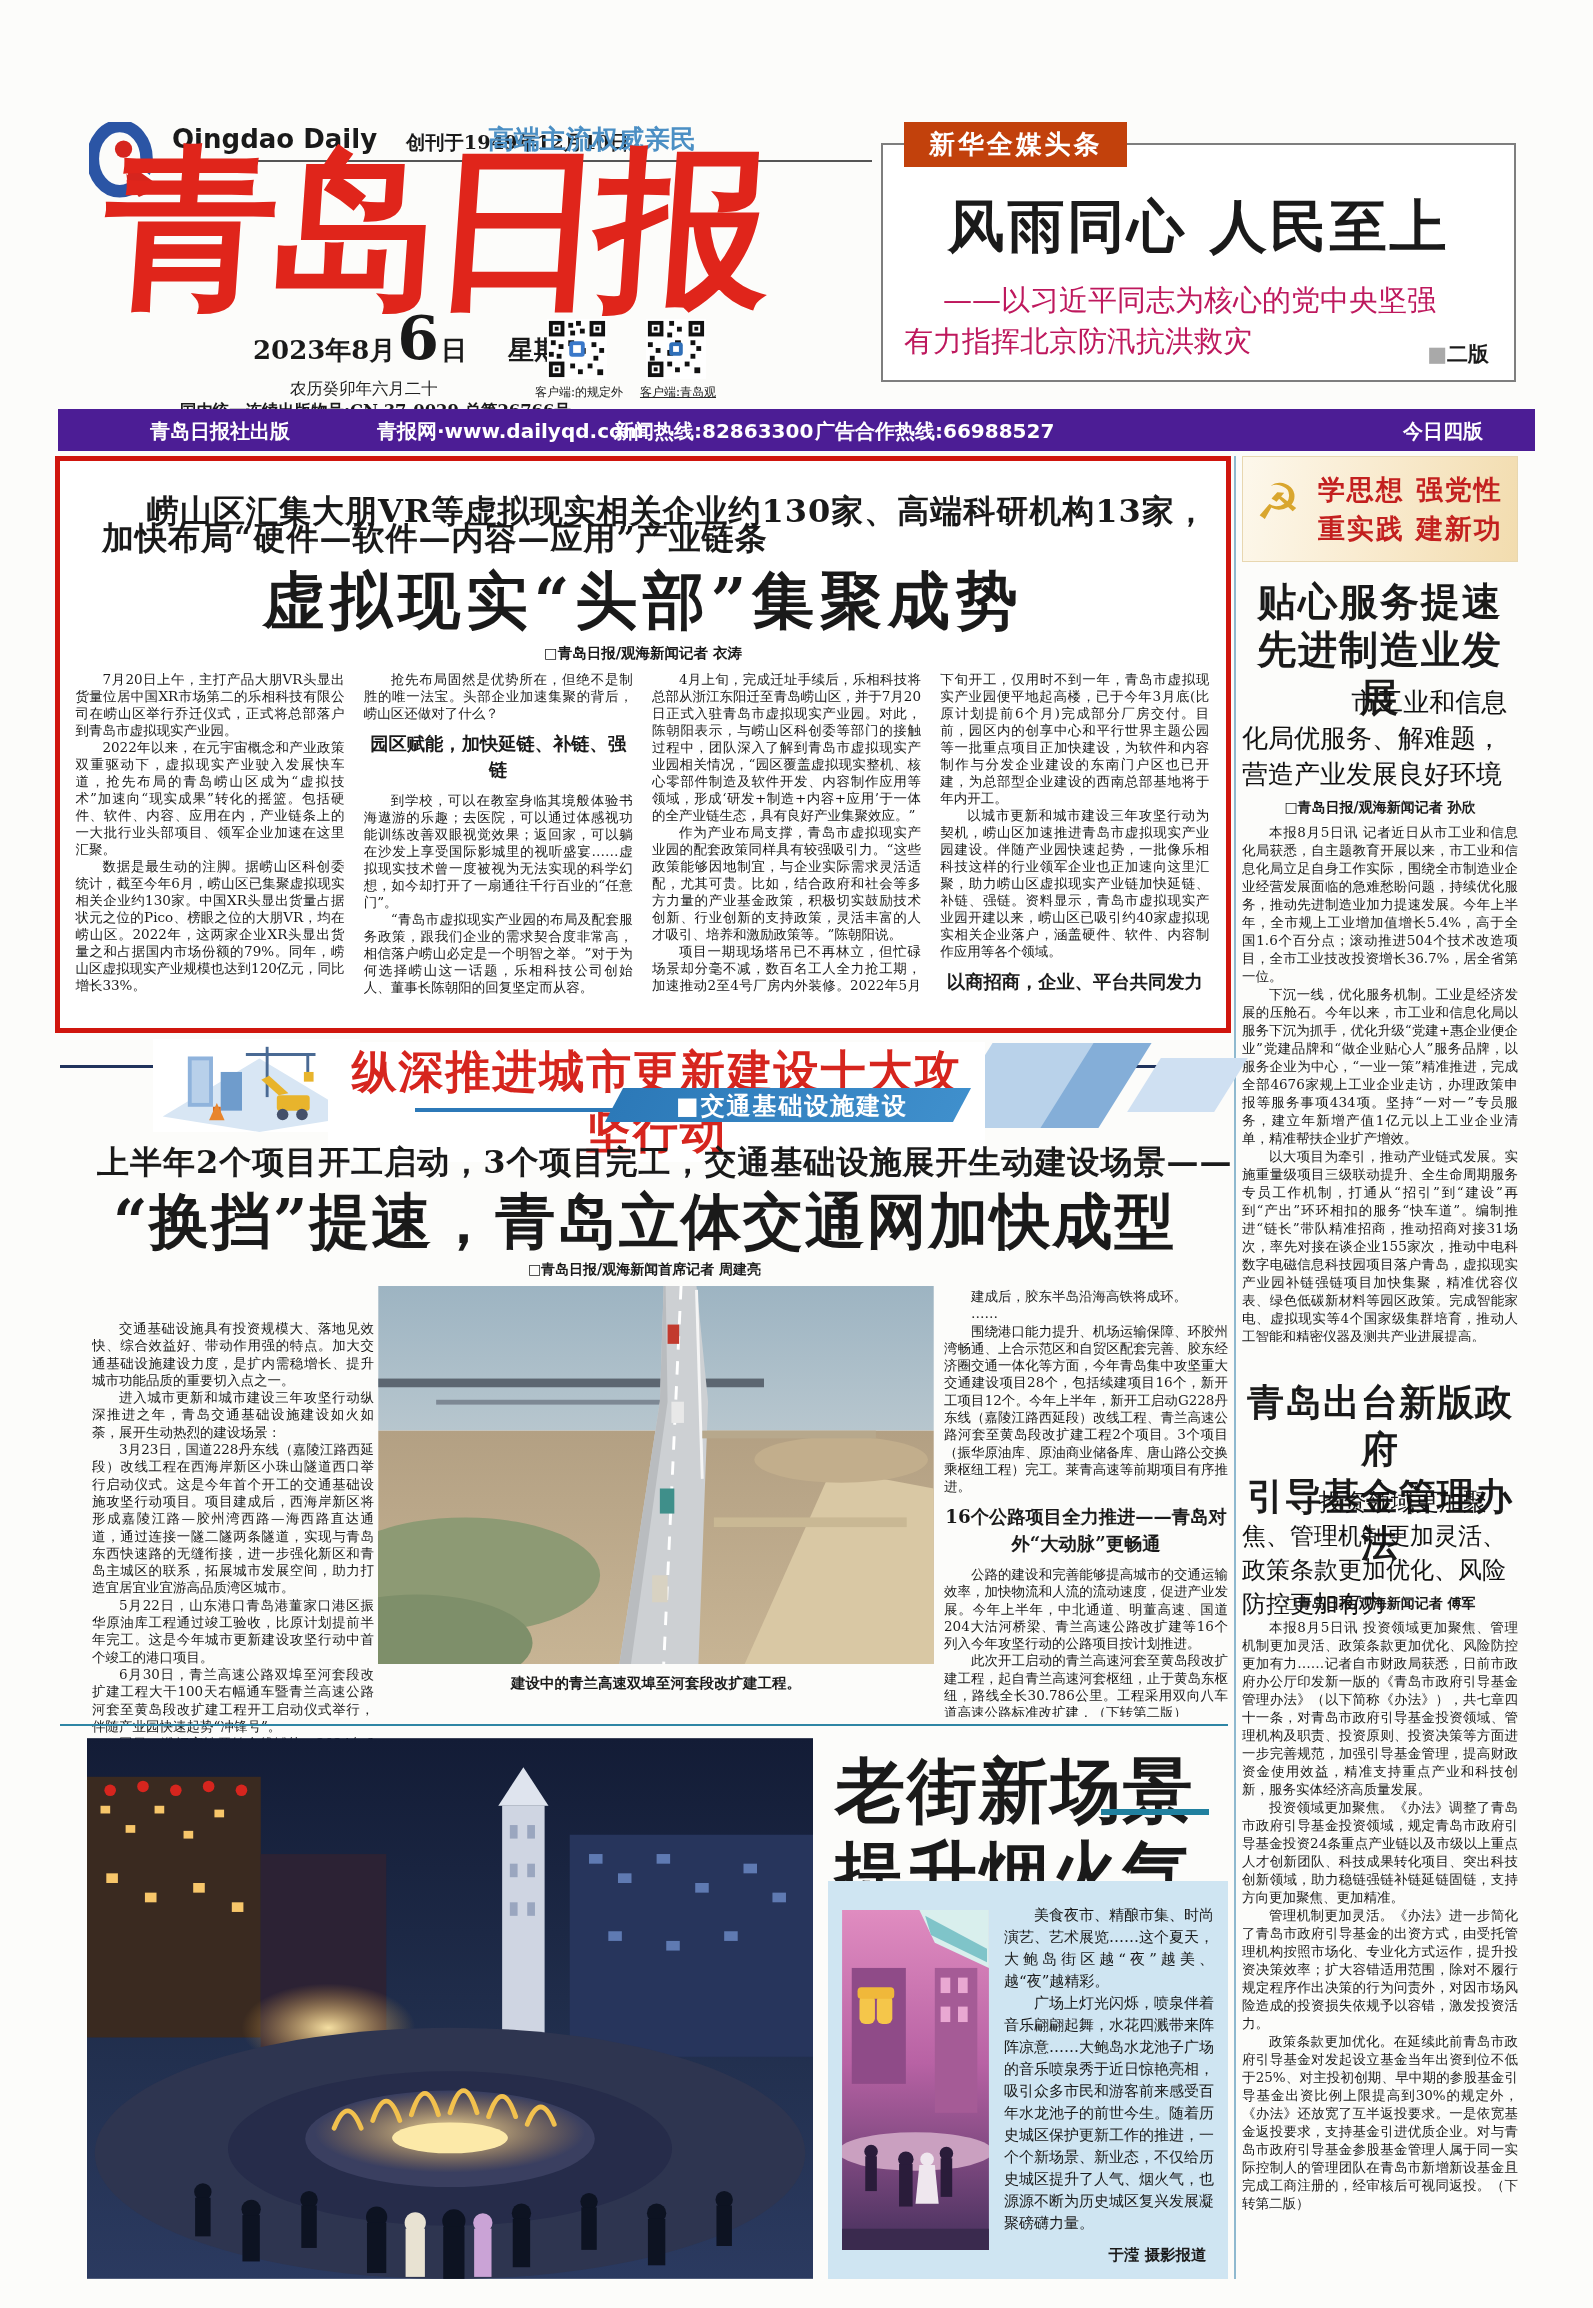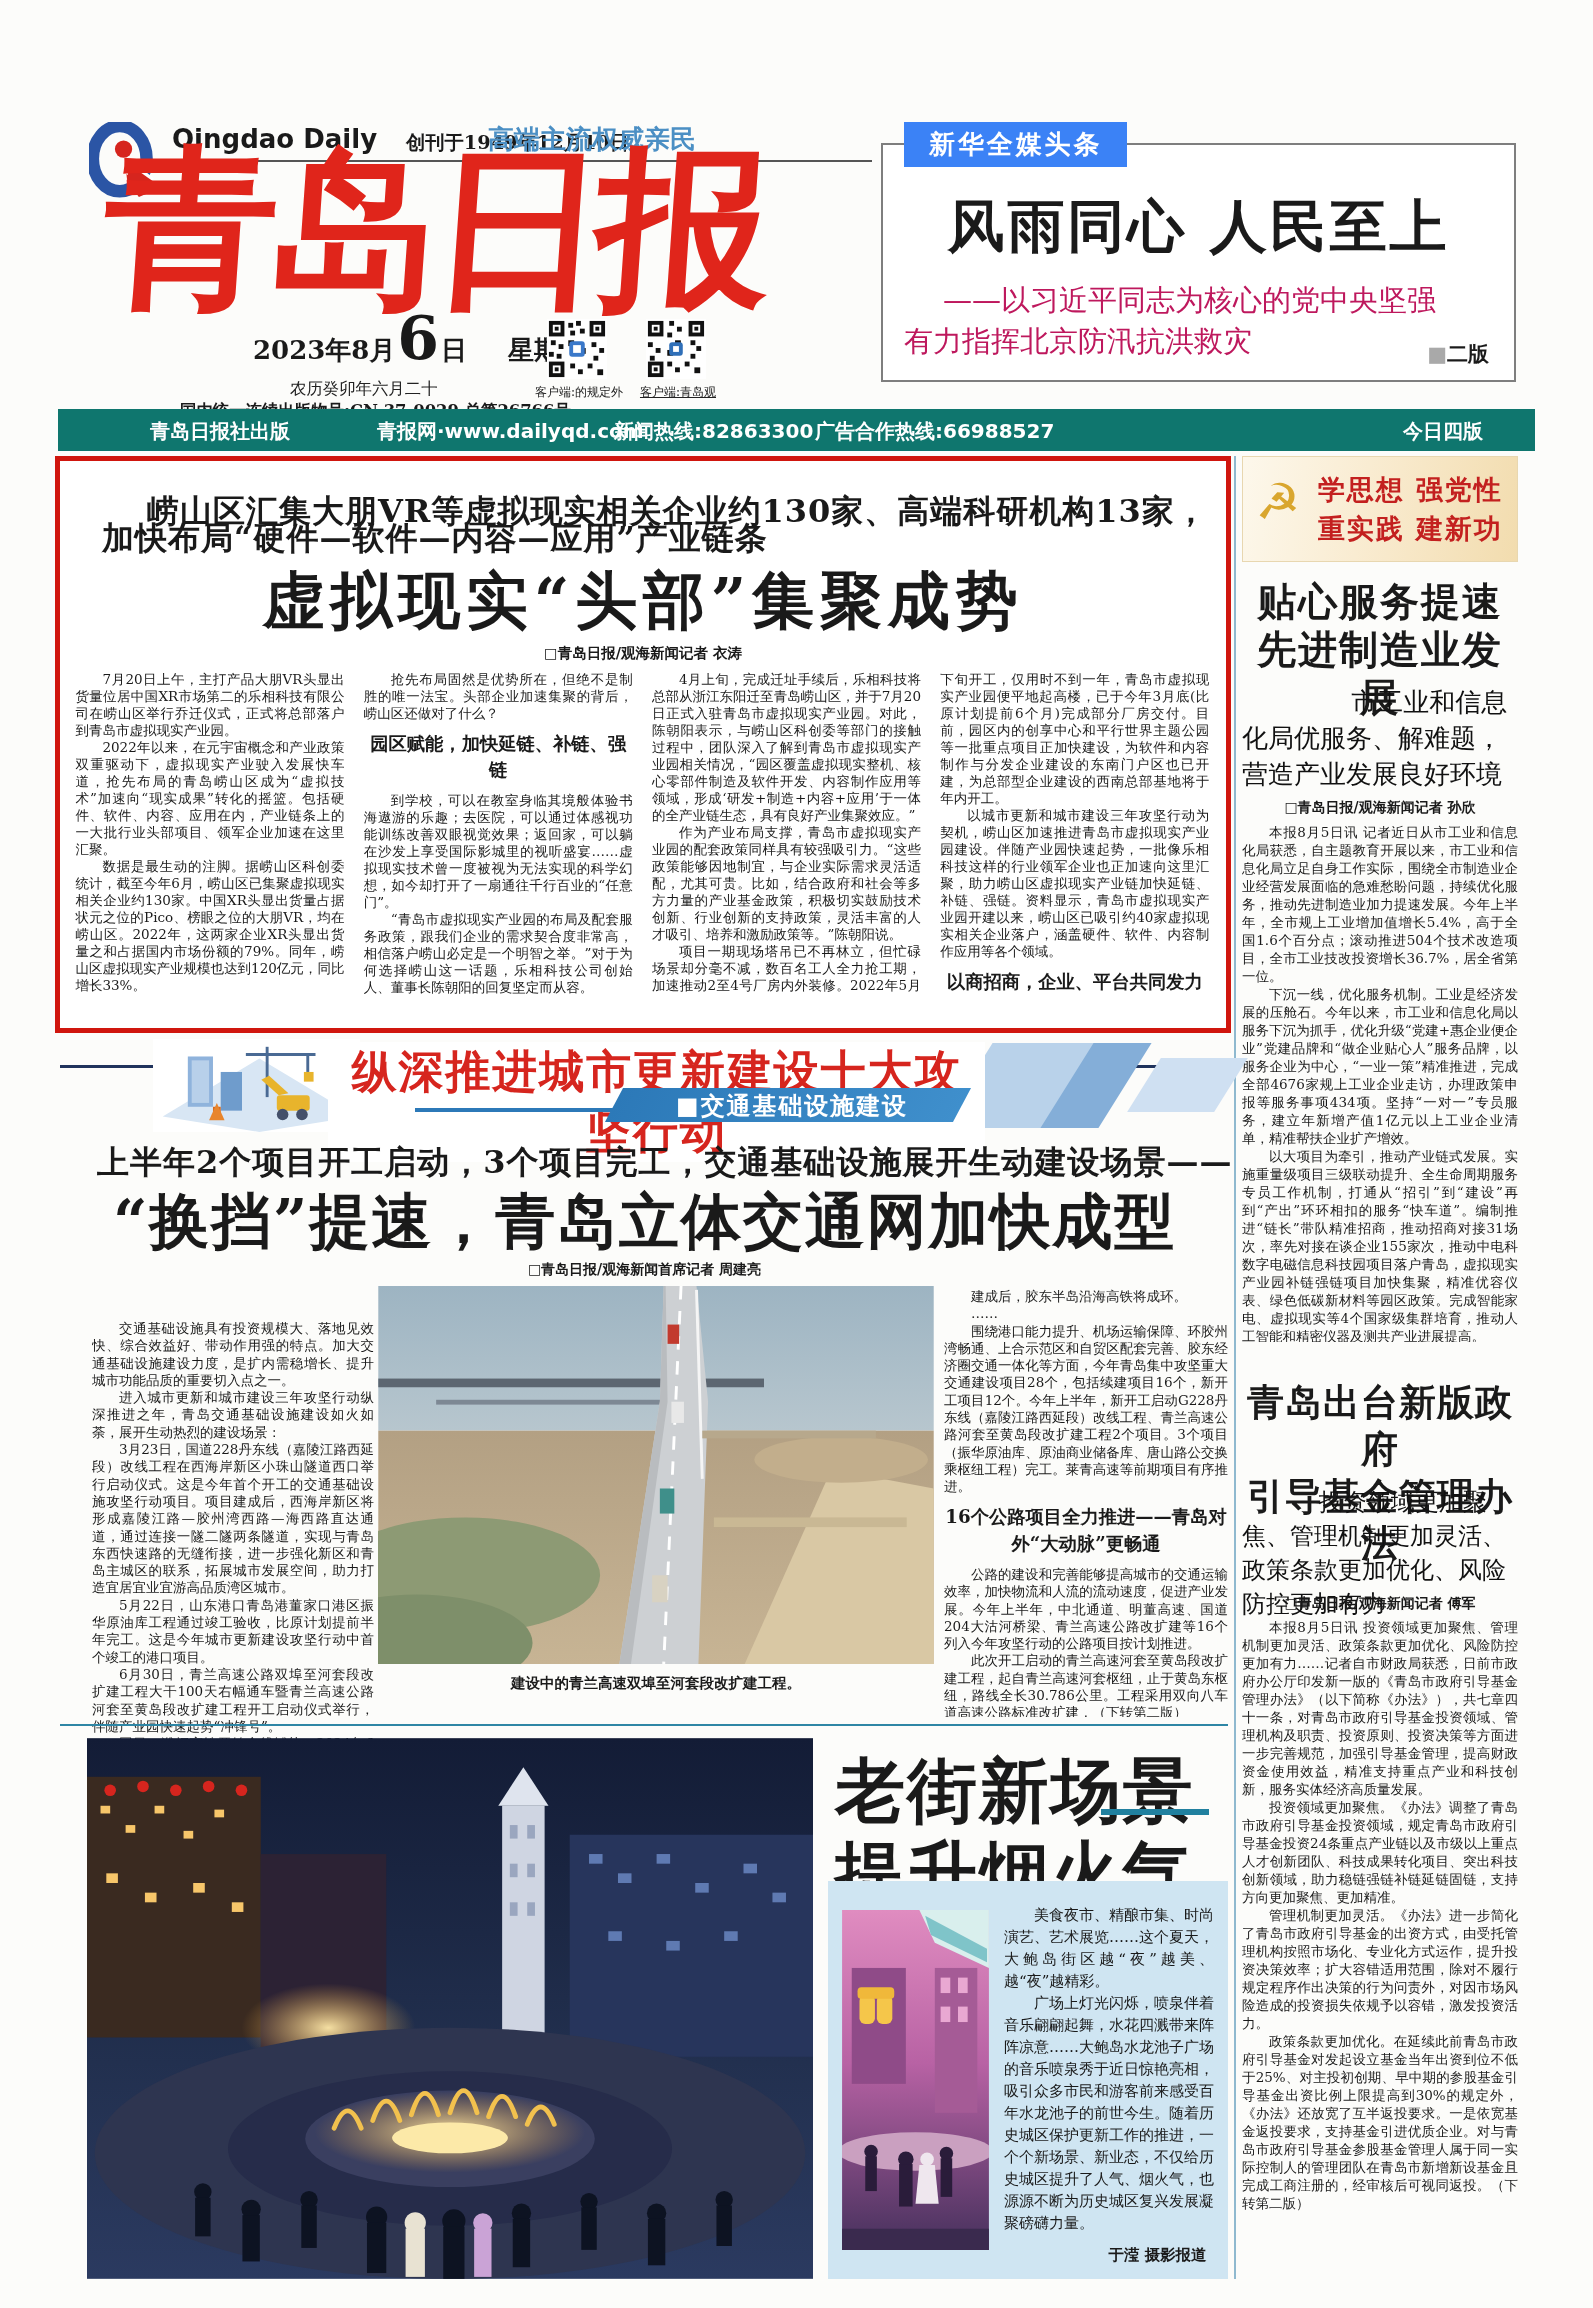--- a/index.html
+++ b/index.html
@@ -26,30 +26,30 @@
   #dateline .dow { font-size:26px; font-weight:700; margin-left:41px; }
   #lunar { left:290px; top:378px; font-size:16.4px; color:#222;}
   #pubno { left:180px; top:400px; font-size:16.4px; font-weight:700;}
 
   .qr { width:60px; height:60px; }
   .qr-cap { top:384px; font-size:12px; color:#222; width:100px; text-align:center;}
   #qr1-cap { left:529px;} #qr2-cap { left:628px;text-decoration:underline;}
 
   
   #topnews { left:881px; top:143px; width:635px; height:239px; border:2.9px solid #7e7e7e; background:#fff;}
-  #topnews-tag { position:absolute; left:21px; top:-23px; background:#3b82f6; color:#fff; font-size:26px;
+  #topnews-tag { position:absolute; left:21px; top:-23px; background:#c2410c; color:#fff; font-size:26px;
      font-weight:700; padding:4.8px 25px; letter-spacing:2.9px;}
   #topnews-h { margin-top:44px; text-align:center; font-size:57px; font-weight:700; letter-spacing:2.9px; }
   #topnews-sub { margin-top:13.5px; padding:0 13.5px 0 21px; font-size:29px; line-height:41px; color:#be185d;}
   #topnews-sub .l1 { text-indent:39px;}
   #topnews-page { position:absolute; right:25px; bottom:11.6px; font-size:21px; font-weight:700;}
   #topnews-page .sq { color:#a9a9a9; }
 
   
-  #infobar { left:58px; top:409px; width:1477px; height:42px; background:#0f766e; color:#fff;
+  #infobar { left:58px; top:409px; width:1477px; height:42px; background:#4c1d95; color:#fff;
      font-family:"DejaVu Sans","Liberation Sans",sans-serif; font-size:20px; font-weight:700;}
   #infobar span { position:absolute; top:8.7px; }
   #ib1{left:92px;} #ib2{left:319px;} #ib3{left:556px;} #ib4{left:757px;} #ib5{left:1345px;}
 
   
   #vrbox { left:55px; top:456px; width:1176px; height:577px; border:5.8px solid #d0160e; background:#fff;}
   #vr-k1 { position:absolute; left:87px; top:29px; font-size:32px; font-weight:600; letter-spacing:1px;}
   #vr-k2 { position:absolute; left:42px; top:56px; font-size:32px; font-weight:600; letter-spacing:1px;}
   #vr-h  { position:absolute; left:0; top:98px; width:100%; text-align:center; font-size:62px; font-weight:700; letter-spacing:5.8px;}
   #vr-by { position:absolute; left:0; top:183px; width:100%; text-align:center; font-size:14.5px; font-weight:700;}

